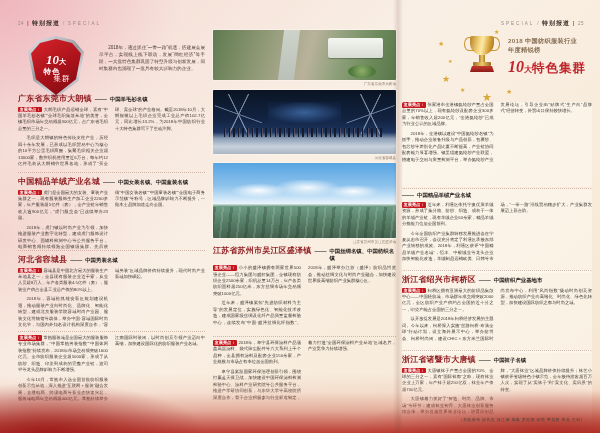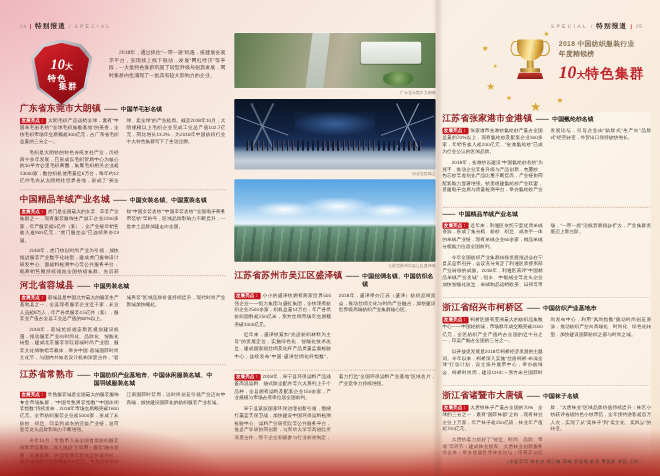--- a/index.html
+++ b/index.html
@@ -30,21 +30,21 @@
     clip-path:polygon(50% 0,82% 7%,100% 26%,90% 72%,50% 100%,10% 72%,0 26%,18% 7%);
     background:linear-gradient(145deg,#e9e9ec,#9a9aa2 45%,#d8d8dd 70%,#808089);
     filter:drop-shadow(1px 2px 2px rgba(100,40,40,.35));}
   .badge-in{position:absolute;left:3px;top:3px;right:3px;bottom:3px;
     clip-path:polygon(50% 0,82% 7%,100% 26%,90% 72%,50% 100%,10% 72%,0 26%,18% 7%);
     background:linear-gradient(150deg,#d8232b,#a8121a 55%,#7d0b11);
     color:#fff;display:flex;flex-direction:column;align-items:center;justify-content:center;line-height:1.05;}
   .badge .num{font-family:"Liberation Serif","DejaVu Serif",serif;font-style:italic;font-size:13px;font-weight:bold;}
   .badge .suf{font-size:7px;font-weight:bold;}
   .badge .w1{font-size:7.5px;font-weight:bold;letter-spacing:1px;margin-left:-8px;}
-  .badge .w2{font-size:7.5px;font-weight:bold;letter-spacing:1px;margin-left:12px;}
+  .badge .w2{font-size:7.5px;font-weight:normal;letter-spacing:1px;margin-left:12px;}
 
   .intro{position:absolute;left:99px;top:44px;width:106px;height:56px;font-size:4.6px;line-height:1.55;
     color:#4a3a33;text-align:justify;text-indent:2em;overflow:hidden;}
 
   
   .photo{position:absolute;left:213px;width:183px;overflow:hidden;border-radius:1px;box-shadow:0 0 0 .5px rgba(255,255,255,.6);}
   .ph1{top:30px;height:50px;background:linear-gradient(105deg,#5f7a50 0%,#86936e 22%,#a8a88c 42%,#b9b29b 52%,#8fa07c 68%,#6d8a5c 85%,#58774b 100%);}
   .ph1 .road{position:absolute;left:37%;top:-4%;bottom:-4%;width:9%;background:linear-gradient(#cfd4cb,#b9c0b6);transform:skewX(-7deg);}
   .ph1 .hall{position:absolute;right:7%;top:16%;width:30%;height:40%;background:linear-gradient(#f4f6f1,#d7dcd4);border-radius:2px;box-shadow:0 1px 1px rgba(0,0,0,.25);}
   .ph1 .ring{position:absolute;right:11%;bottom:4%;width:15%;height:26%;border-radius:50%;background:radial-gradient(circle at 50% 45%,#8fae6b,#4e7a3c 70%);}
@@ -233,25 +233,20 @@
       <span class="dash">——</span>
       <span class="sub">中国男装名城</span>
     </h3>
     <div class="body">
       <p><span class="chip">发展亮点：</span><span>容城县是中国北方最大的服装生产基地县之一，全县现有服装企业近千家，从业人员超8万人，年产各类服装4.5亿件（套），服装业产值占全县工业总产值的80%以上。</span></p>
       <p class="ind">2018年，容城抢抓雄安新区规划建设机遇，推动服装产业向时尚化、品牌化、智能化转型，建成北京服装学院容城时尚产业园、服装文化博物馆等载体，举办中国·容城国际时尚文化节，与国内外知名设计机构深度合作，“容城男装”区域品牌价值持续提升，现代时尚产业新城加快崛起。</p>
     </div>
   </section>
 
   <section class="sec s4 sep">
-    <h3 class="sec-head">
-      <span class="region">江苏省常熟市</span>
-      <span class="dash">——</span>
-      <span class="sub">中国纺织产业基地市、中国休闲服装名城、中国羽绒服装名城</span>
-    </h3>
     <div class="body">
       <p><span class="chip">发展亮点：</span><span>常熟服装城是全国最大的服装服饰专业市场集群，“中国常熟男装指数”“中国休闲装指数”持续发布，2018年市场交易额突破1600亿元。全市纺织服装企业超5000家，形成了从纺纱、织造、印染到成衣的完整产业链，波司登等龙头品牌影响力不断增强。</span></p>
       <p class="ind">今年10月，常熟市入选全国首批纺织服装创新示范基地，深入推进“互联网＋服装”融合发展，直播电商、跨境电商等新业态快速兴起，服装城电商年交易额超400亿元。常熟持续举办江南国际时装周，以时尚创意引领产业迈向中高端，加快建设国际化的纺织服装产业名城。</p>
     </div>
   </section>
 
   <section class="sec s5">
     <h3 class="sec-head">
       <span class="region">江苏省苏州市吴江区盛泽镇</span>
       <span class="dash">——</span>
@@ -264,25 +259,20 @@
   </section>
 
   <section class="sec s6 sep">
     <div class="body">
       <p><span class="chip">发展亮点：</span><span>2018年，阜宁县环保滤料产品涵盖高温滤料、袋式除尘配件等六大系列上千个品种，全县拥有滤料及配套企业150余家，产业规模与市场占有率位居全国前列。</span></p>
       <p class="ind">阜宁县紧跟国家环保治理创新引领，围绕打赢蓝天保卫战，加快建设中国环保滤料检测检验中心、滤料产业研究院等公共服务平台，推进产学研协同创新，与东华大学等高校院所深度合作，骨干企业积极参与行业标准制定，着力打造“全国环保滤料产业基地”区域名片，产业竞争力持续增强。</p>
     </div>
   </section>
 
   <section class="sec s7 card">
-    <h3 class="sec-head">
-      <span class="region">江苏省张家港市金港镇</span>
-      <span class="dash">——</span>
-      <span class="sub">中国氨纶纱名镇</span>
-    </h3>
     <div class="body">
       <p><span class="chip">发展亮点：</span><span>张家港市金港镇氨纶纱产量占全国总量的70%以上，现有氨纶纱及配套企业300多家，年销售收入超200亿元，“金港氨纶纱”已成为行业公认的区域品牌。</span></p>
       <p class="ind">2018年，金港镇以建设“中国氨纶纱名镇”为抓手，推动企业装备升级与产品创新，包覆纱、包芯纱等差别化产品比重不断提高，产业链协同配套能力显著增强。镇里组建氨纶纱产业联盟，搭建电子交易与质量检测平台，举办氨纶纱产业发展论坛，引导企业由“贴牌式”生产向“品牌式”经营转变，外贸出口保持较快增长。</p>
     </div>
   </section>
 
   <section class="sec s8 card sep">
     <h3 class="sec-head">
       <span class="dash">——</span>
       <span class="sub">中国精品羊绒产业名城</span>

